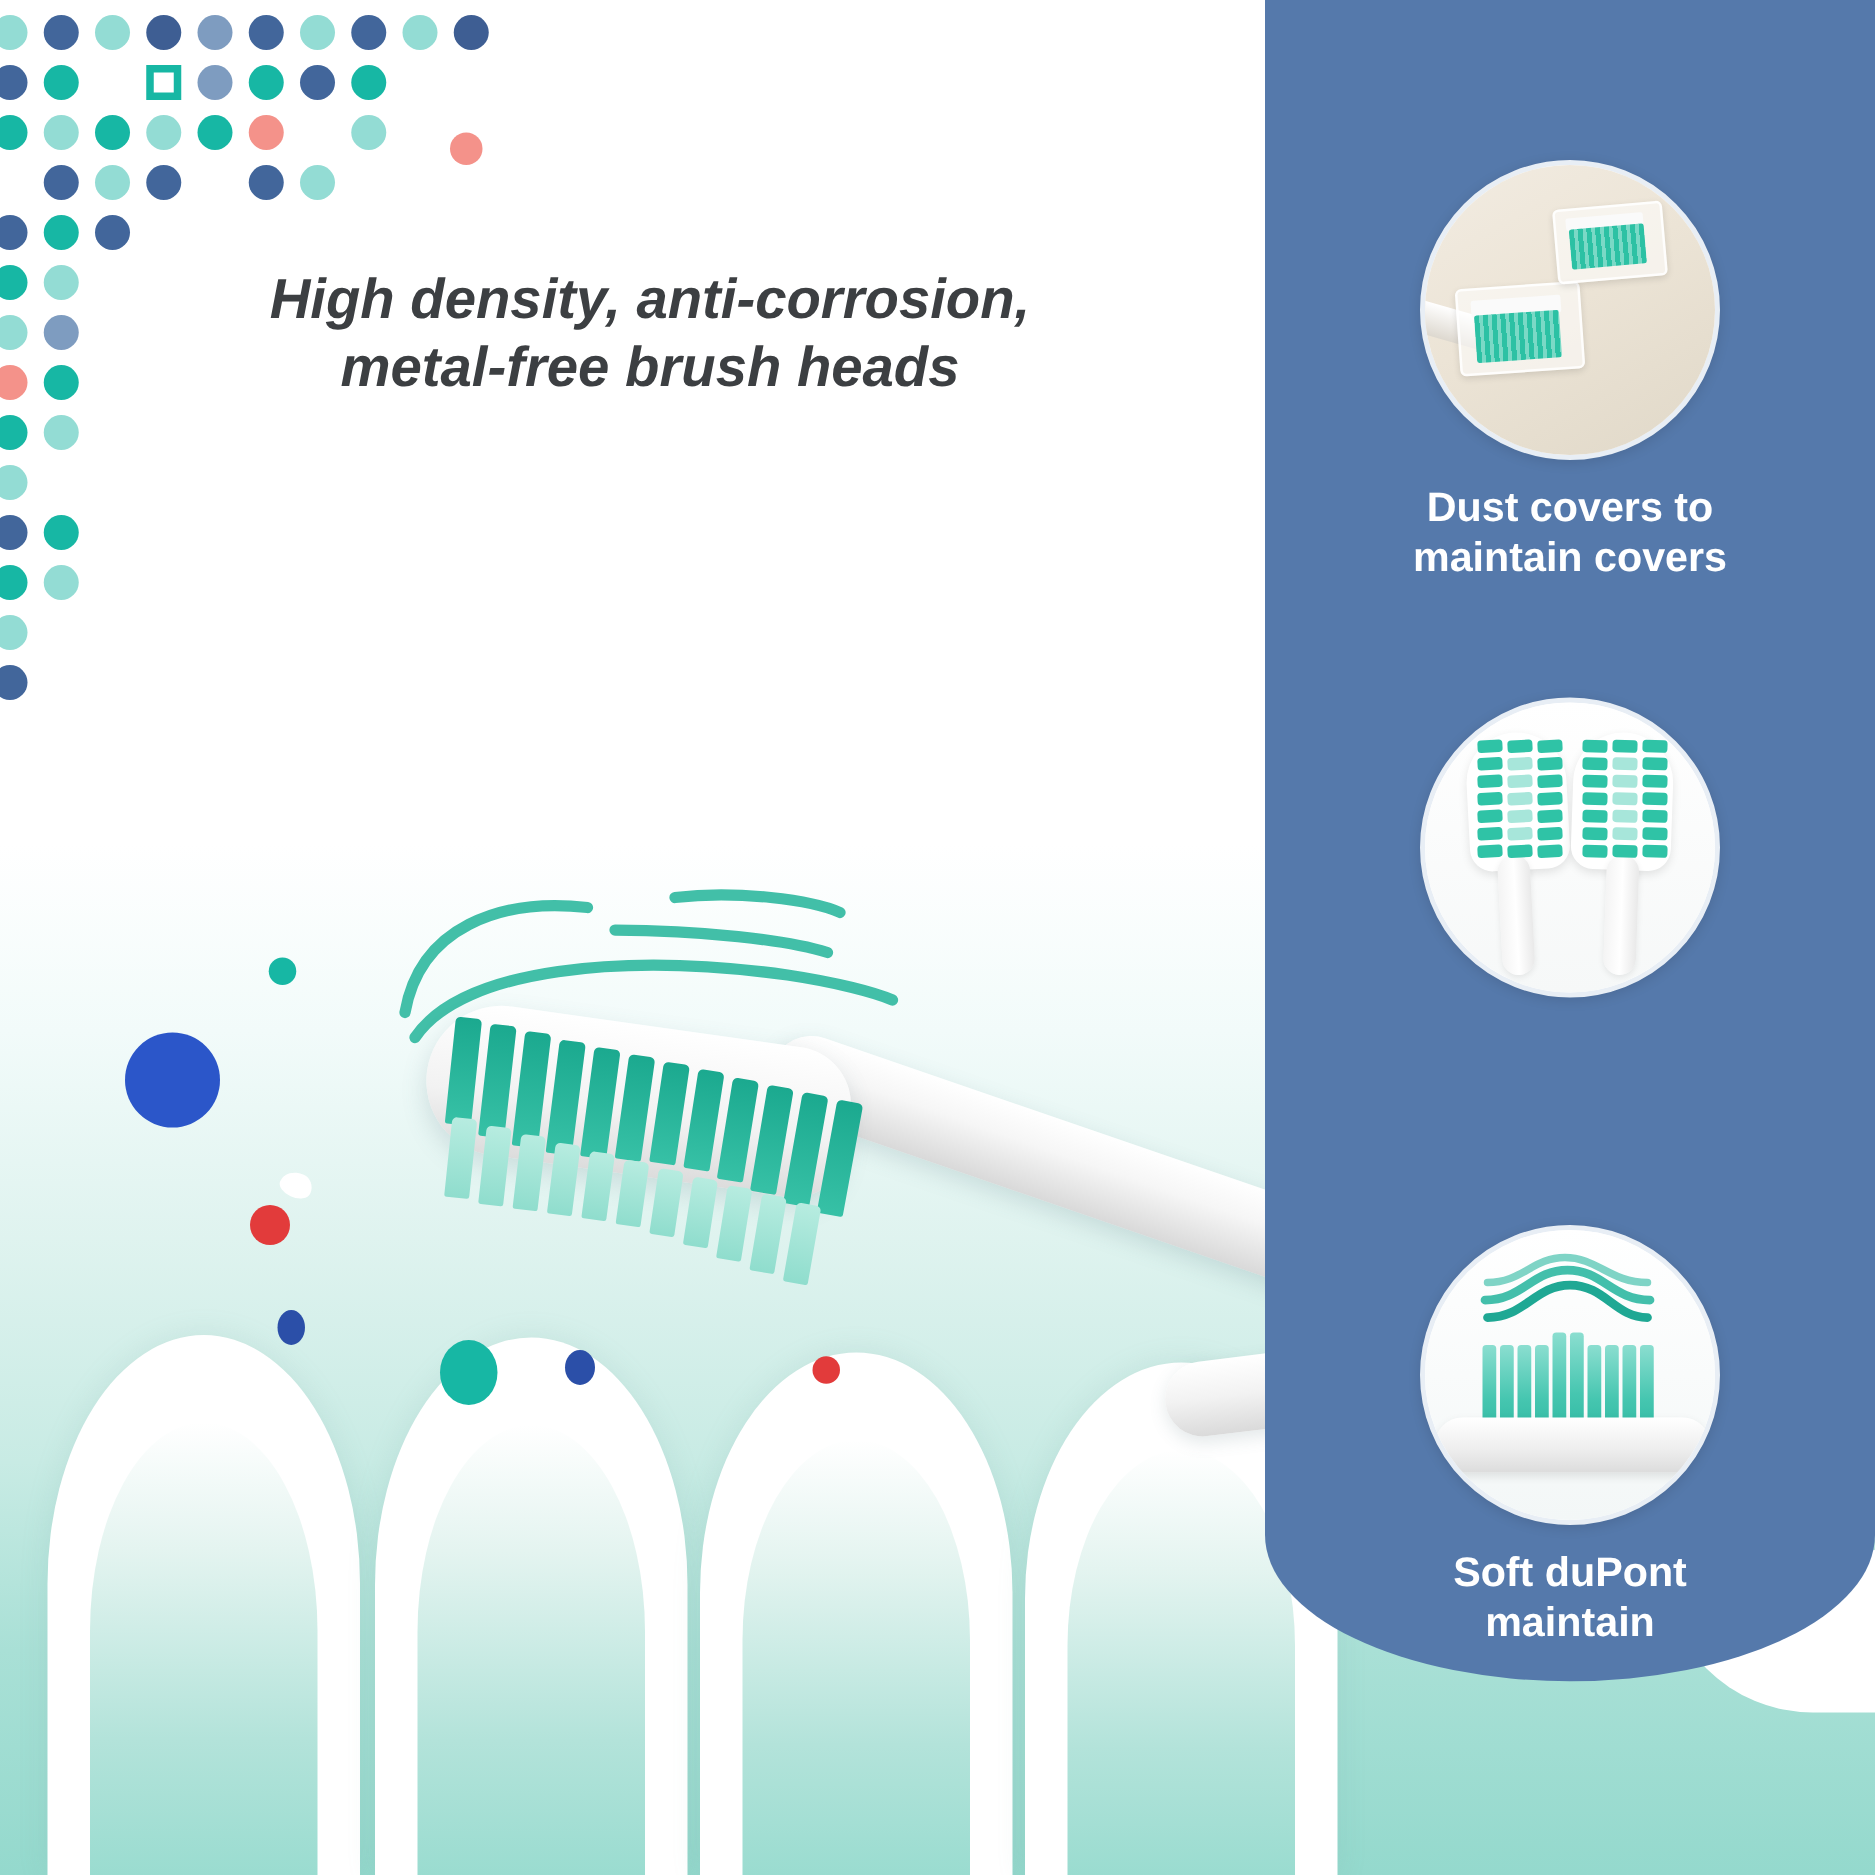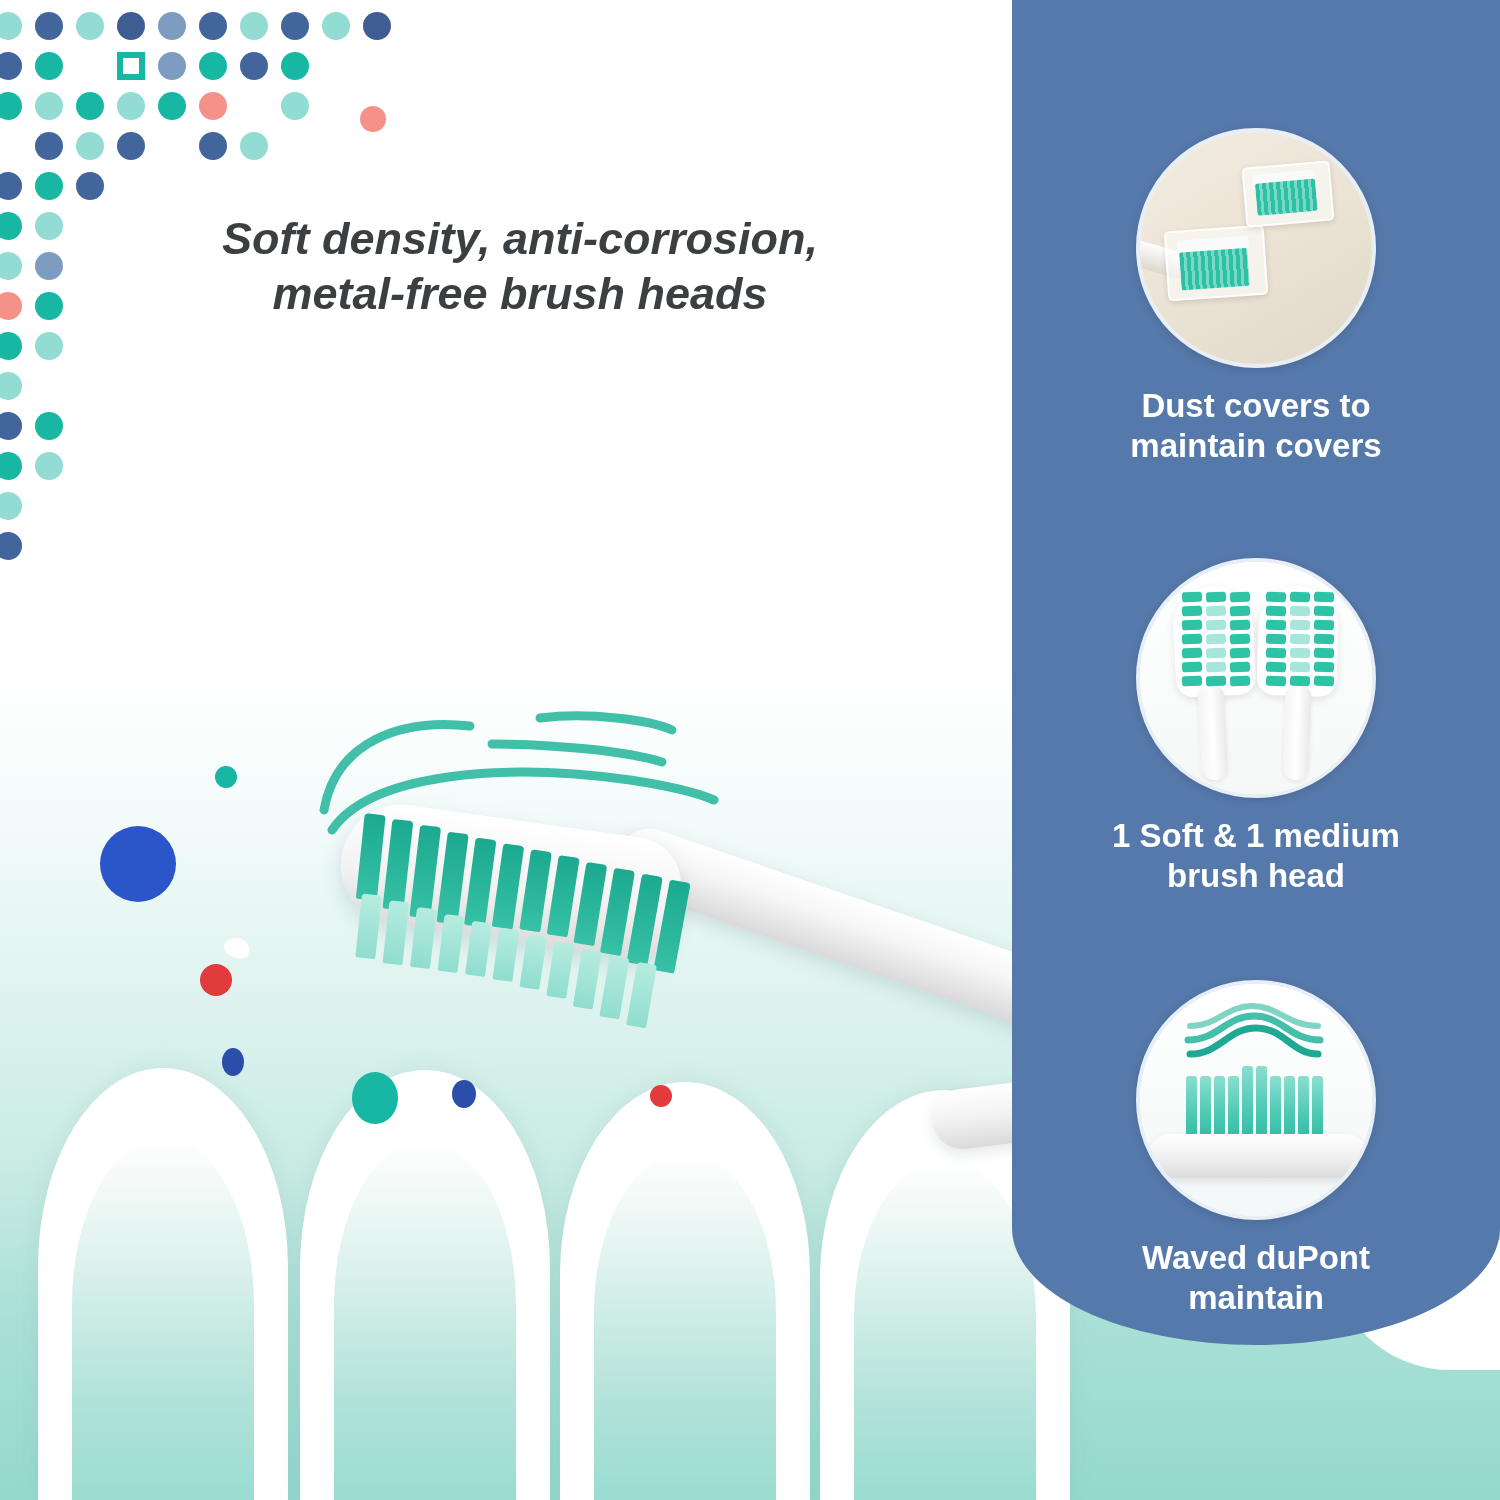--- a/index.html
+++ b/index.html
@@ -189,21 +189,21 @@
       <div class="dot" style="left: 35px; top: 412px; width: 28px; height: 28px; background: rgb(23, 183, 164);"></div>
       <div class="dot" style="left: -6px; top: 452px; width: 28px; height: 28px; background: rgb(23, 183, 164);"></div>
       <div class="dot" style="left: 35px; top: 452px; width: 28px; height: 28px; background: rgb(147, 220, 212);"></div>
       <div class="dot" style="left: -6px; top: 492px; width: 28px; height: 28px; background: rgb(147, 220, 212);"></div>
       <div class="dot" style="left: -6px; top: 532px; width: 28px; height: 28px; background: rgb(66, 102, 155);"></div>
       <div class="dot" style="left: 360px; top: 106px; width: 26px; height: 26px; background: rgb(244, 146, 138);"></div>
     </div>
 
   <div class="headline">
     <p class="subtitle">
-      <span>Soft density, anti-corrosion,</span><br>
+      <span>High density, anti-corrosion,</span><br>
       <span>metal-free brush heads</span>
     </p>
   </div>
 
   <div class="hero">
 
     <svg width="420" height="150" style="position:absolute;left:10px;top:0;">
       <path d="M14 120 C 26 52, 90 28, 160 36" stroke="#42bfa8" stroke-width="9" fill="none" stroke-linecap="round"></path>
       <path d="M230 28 C 280 22, 340 30, 362 40" stroke="#42bfa8" stroke-width="9" fill="none" stroke-linecap="round"></path>
       <path d="M182 54 C 250 54, 320 62, 352 72" stroke="#42bfa8" stroke-width="9" fill="none" stroke-linecap="round"></path>
@@ -331,24 +331,20 @@
               <div class="bh-bristle lt" style="left: 150px; top: 86px; width: 20px; height: 10px; transform: rotate(2deg);"></div>
               <div class="bh-bristle" style="left: 174px; top: 86px; width: 20px; height: 10px; transform: rotate(2deg);"></div>
               <div class="bh-bristle" style="left: 126px; top: 100px; width: 20px; height: 10px; transform: rotate(2deg);"></div>
               <div class="bh-bristle lt" style="left: 150px; top: 100px; width: 20px; height: 10px; transform: rotate(2deg);"></div>
               <div class="bh-bristle" style="left: 174px; top: 100px; width: 20px; height: 10px; transform: rotate(2deg);"></div>
               <div class="bh-bristle" style="left: 126px; top: 114px; width: 20px; height: 10px; transform: rotate(2deg);"></div>
               <div class="bh-bristle" style="left: 150px; top: 114px; width: 20px; height: 10px; transform: rotate(2deg);"></div>
               <div class="bh-bristle" style="left: 174px; top: 114px; width: 20px; height: 10px; transform: rotate(2deg);"></div>
             </div>
         </div>
-        <div class="fcap">
-          <span>1 Soft &amp; 1 medium</span><br>
-          <span>brush head</span>
-        </div>
       </div>
 
       <div class="feature" style="top:962px;">
         <div class="fcircle">
           <div class="ph ph3" id="ph3">
             <svg width="232" height="232" style="position:absolute;left:0;top:0;">
               <path d="M50 42 C 78 42, 86 22, 112 22 C 138 22, 148 42, 178 42" stroke="#7fd4c6" stroke-width="6" fill="none" stroke-linecap="round"></path>
               <path d="M48 56 C 78 56, 86 32, 114 32 C 142 32, 150 56, 180 56" stroke="#43bfab" stroke-width="7" fill="none" stroke-linecap="round"></path>
               <path d="M50 70 C 80 70, 88 44, 116 44 C 144 44, 152 70, 178 70" stroke="#1fa894" stroke-width="7" fill="none" stroke-linecap="round"></path>
             </svg>
@@ -359,21 +355,21 @@
               <div class="tuft" style="left: 102px; top: 82px; width: 11px; height: 82px;"></div>
               <div class="tuft" style="left: 116px; top: 82px; width: 11px; height: 82px;"></div>
               <div class="tuft" style="left: 130px; top: 92px; width: 11px; height: 72px;"></div>
               <div class="tuft" style="left: 144px; top: 92px; width: 11px; height: 72px;"></div>
               <div class="tuft" style="left: 158px; top: 92px; width: 11px; height: 72px;"></div>
               <div class="tuft" style="left: 172px; top: 92px; width: 11px; height: 72px;"></div>
               <div class="handle3" style="left:8px;top:150px;width:220px;height:44px;"></div>
           </div>
         </div>
         <div class="fcap">
-          <span>Waved duPont</span><br>
+          <span>Soft duPont</span><br>
           <span>maintain</span>
         </div>
       </div>
 
     </div>
   </div>
 
 </div>
 
 </body></html>

